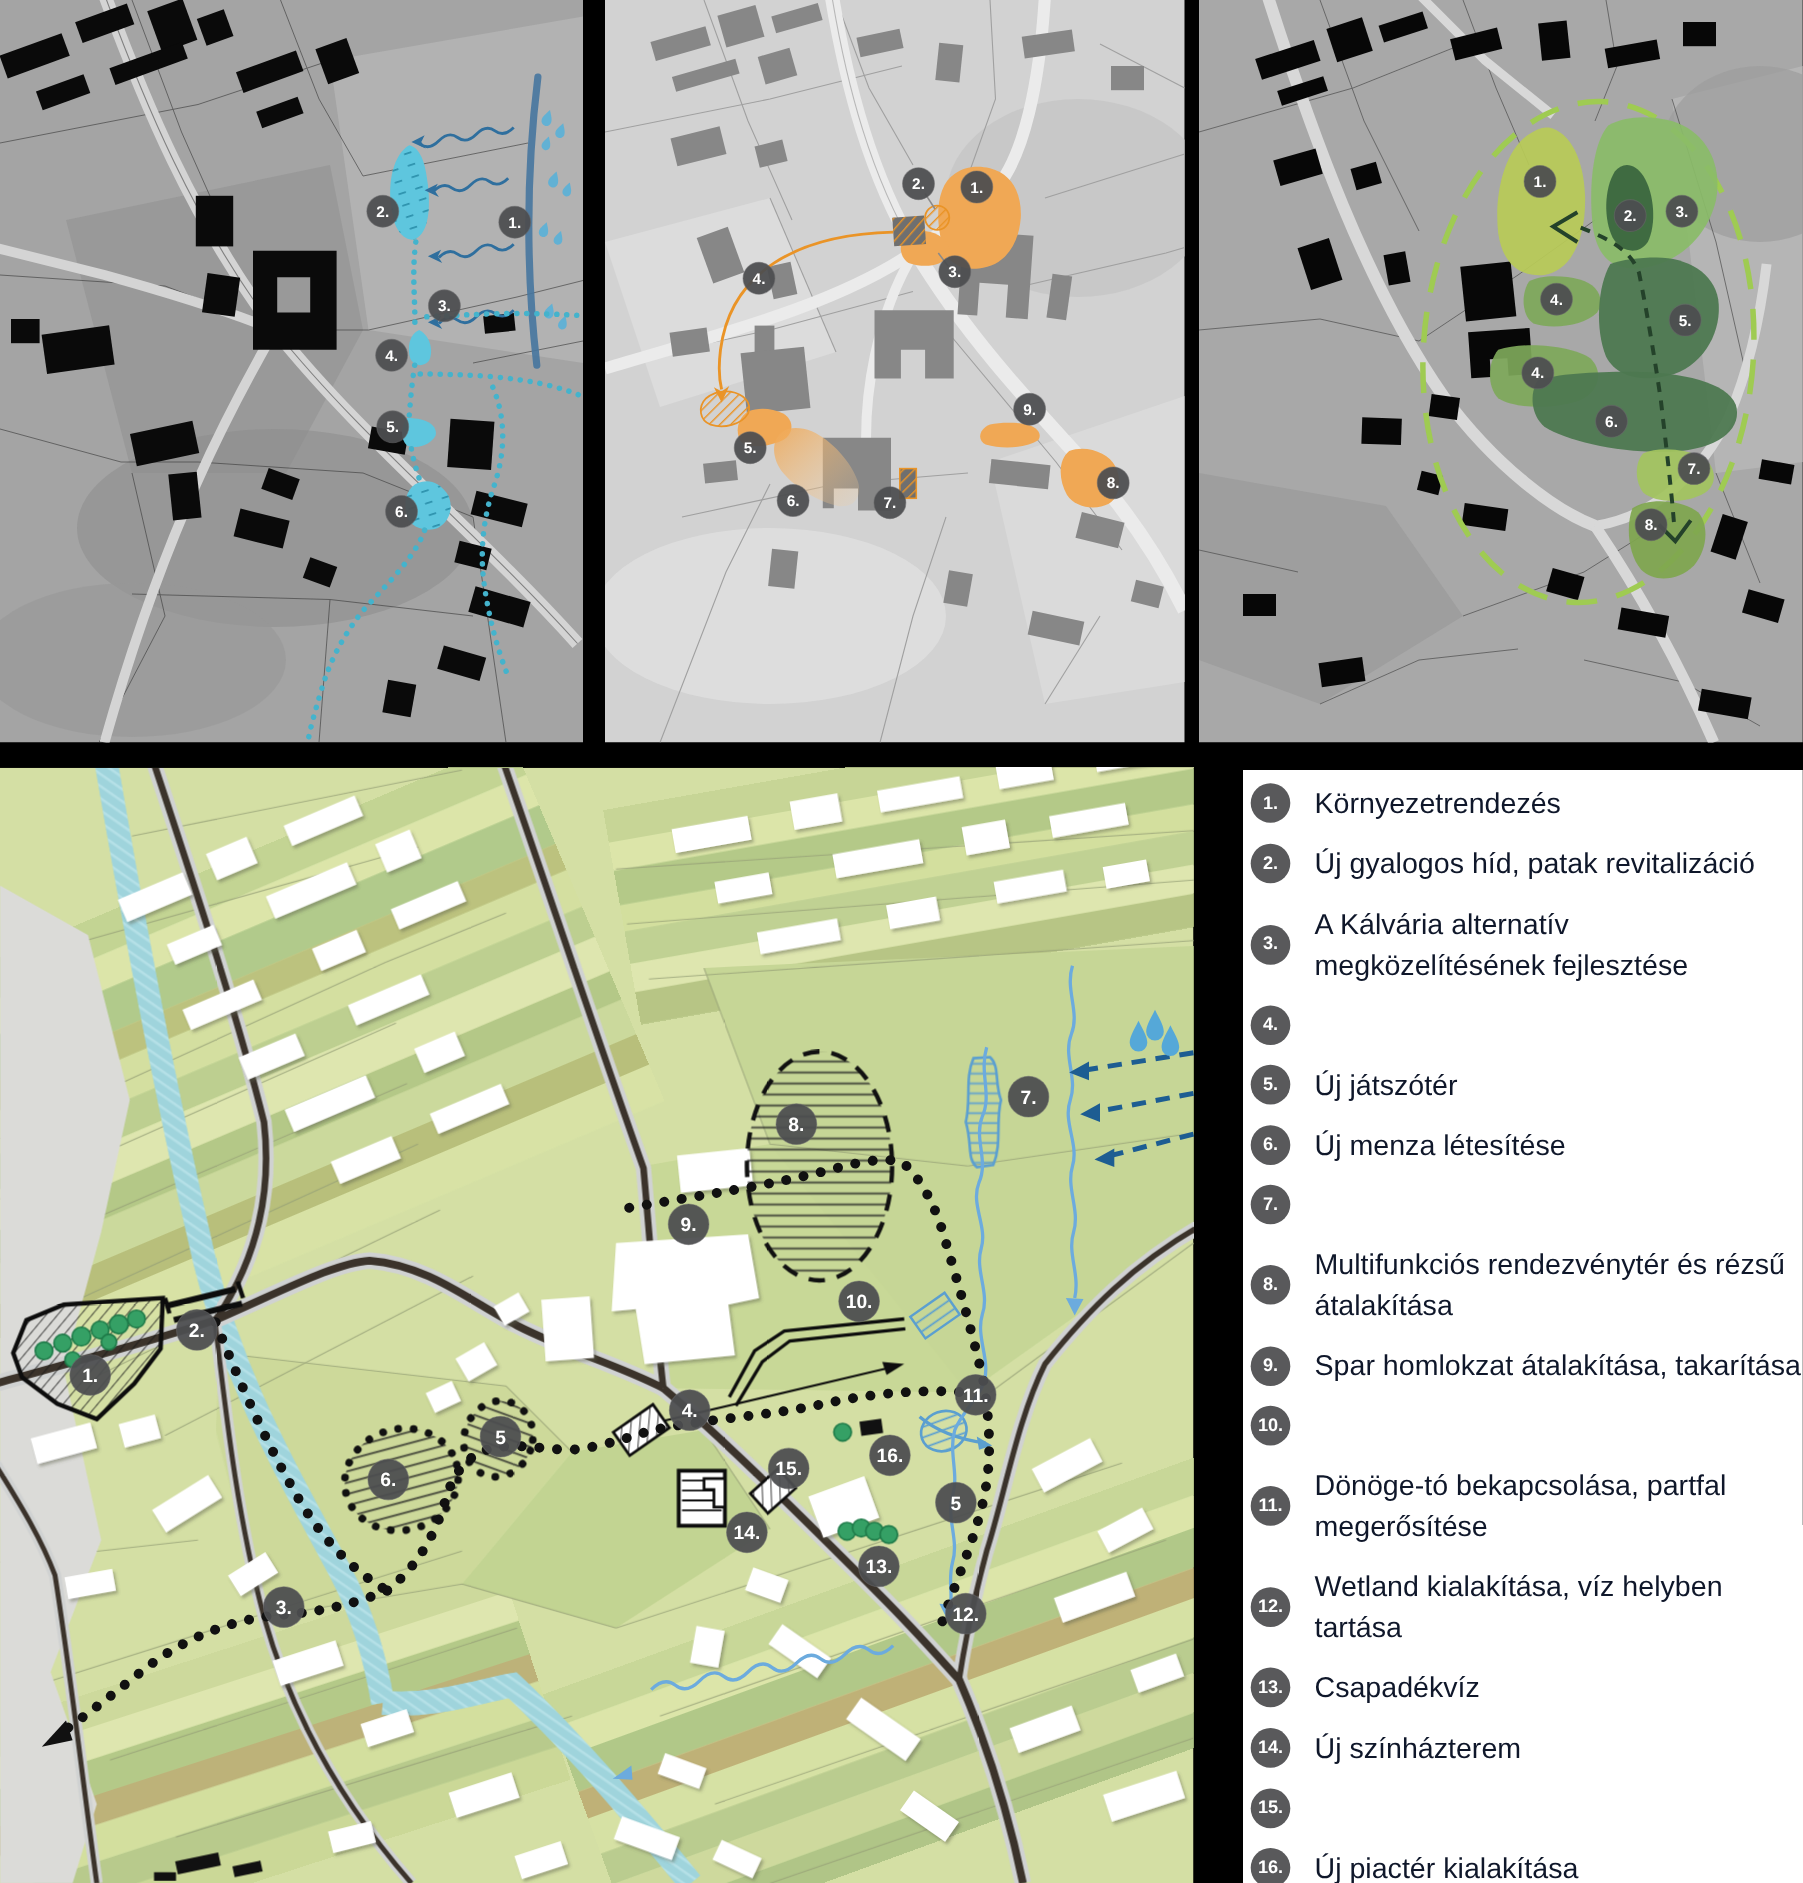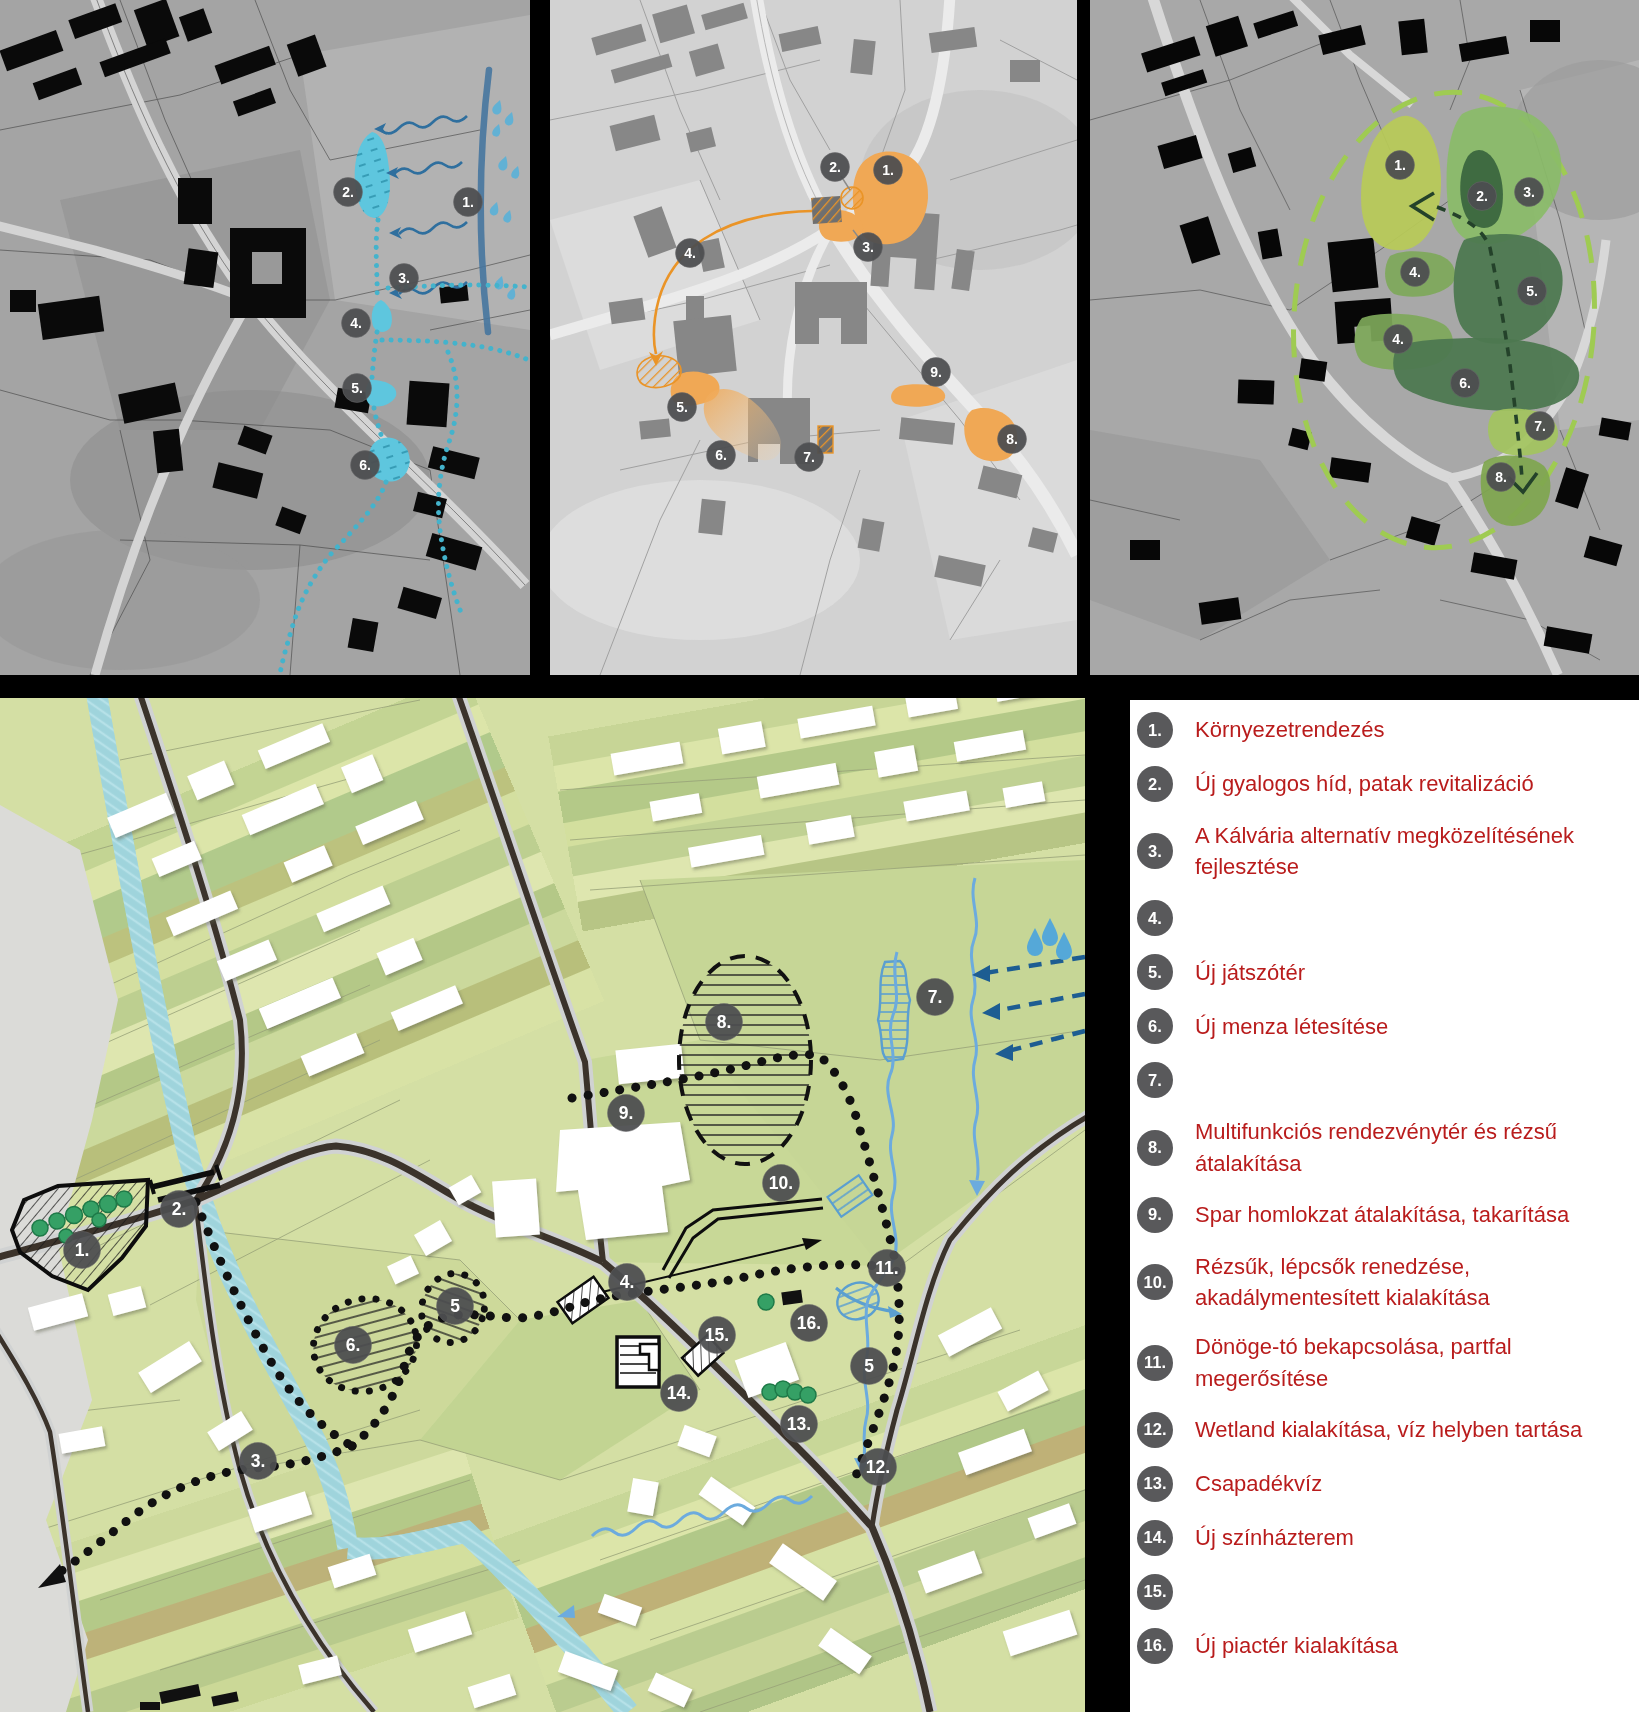--- a/index.html
+++ b/index.html
@@ -8,21 +8,21 @@
   .panel{position:absolute;display:block;}
   
   .mkc{fill:#4d4e50;fill-opacity:.94;stroke:#6a6a6c;stroke-opacity:.5;stroke-width:1;}
   .mkt{fill:#ffffff;font-weight:bold;text-anchor:middle;font-family:"Liberation Sans",sans-serif;}
   
   .legend{position:absolute;left:1130px;top:700px;width:509px;height:1012px;background:#ffffff;
           box-sizing:border-box;padding:12px 0 0 7px;}
   .litem{display:flex;align-items:center;margin-bottom:18px;}
   .lnum{flex:0 0 36px;width:36px;height:36px;border-radius:50%;background:#59595b;color:#fff;
         font-weight:bold;font-size:16.5px;display:flex;align-items:center;justify-content:center;}
-  .ltxt{margin-left:22px;font-size:22px;color:#b91c1c;line-height:1.42;max-width:452px;}
+  .ltxt{margin-left:22px;font-size:26px;color:#0f172a;line-height:1.42;max-width:452px;}
 </style>
 </head>
 <body>
 
 <div class="stage">
 
   <svg class="panel" style="left:0;top:0" width="530" height="675" viewBox="0 0 530 675">
     <defs>
       <pattern id="pondDash" width="16" height="11" patternUnits="userSpaceOnUse" patternTransform="rotate(-18)">
         <rect width="16" height="11" fill="none"></rect>
@@ -834,21 +834,20 @@
       <div class="litem">
         <div class="lnum">8.</div>
         <div class="ltxt">Multifunkciós rendezvénytér és rézsű átalakítása</div>
       </div>
       <div class="litem">
         <div class="lnum">9.</div>
         <div class="ltxt">Spar homlokzat átalakítása, takarítása</div>
       </div>
       <div class="litem">
         <div class="lnum">10.</div>
-        <div class="ltxt">Rézsűk, lépcsők renedzése, akadálymentesített  kialakítása</div>
       </div>
       <div class="litem">
         <div class="lnum">11.</div>
         <div class="ltxt">Dönöge-tó bekapcsolása, partfal megerősítése</div>
       </div>
       <div class="litem">
         <div class="lnum">12.</div>
         <div class="ltxt">Wetland kialakítása, víz helyben tartása</div>
       </div>
       <div class="litem">

